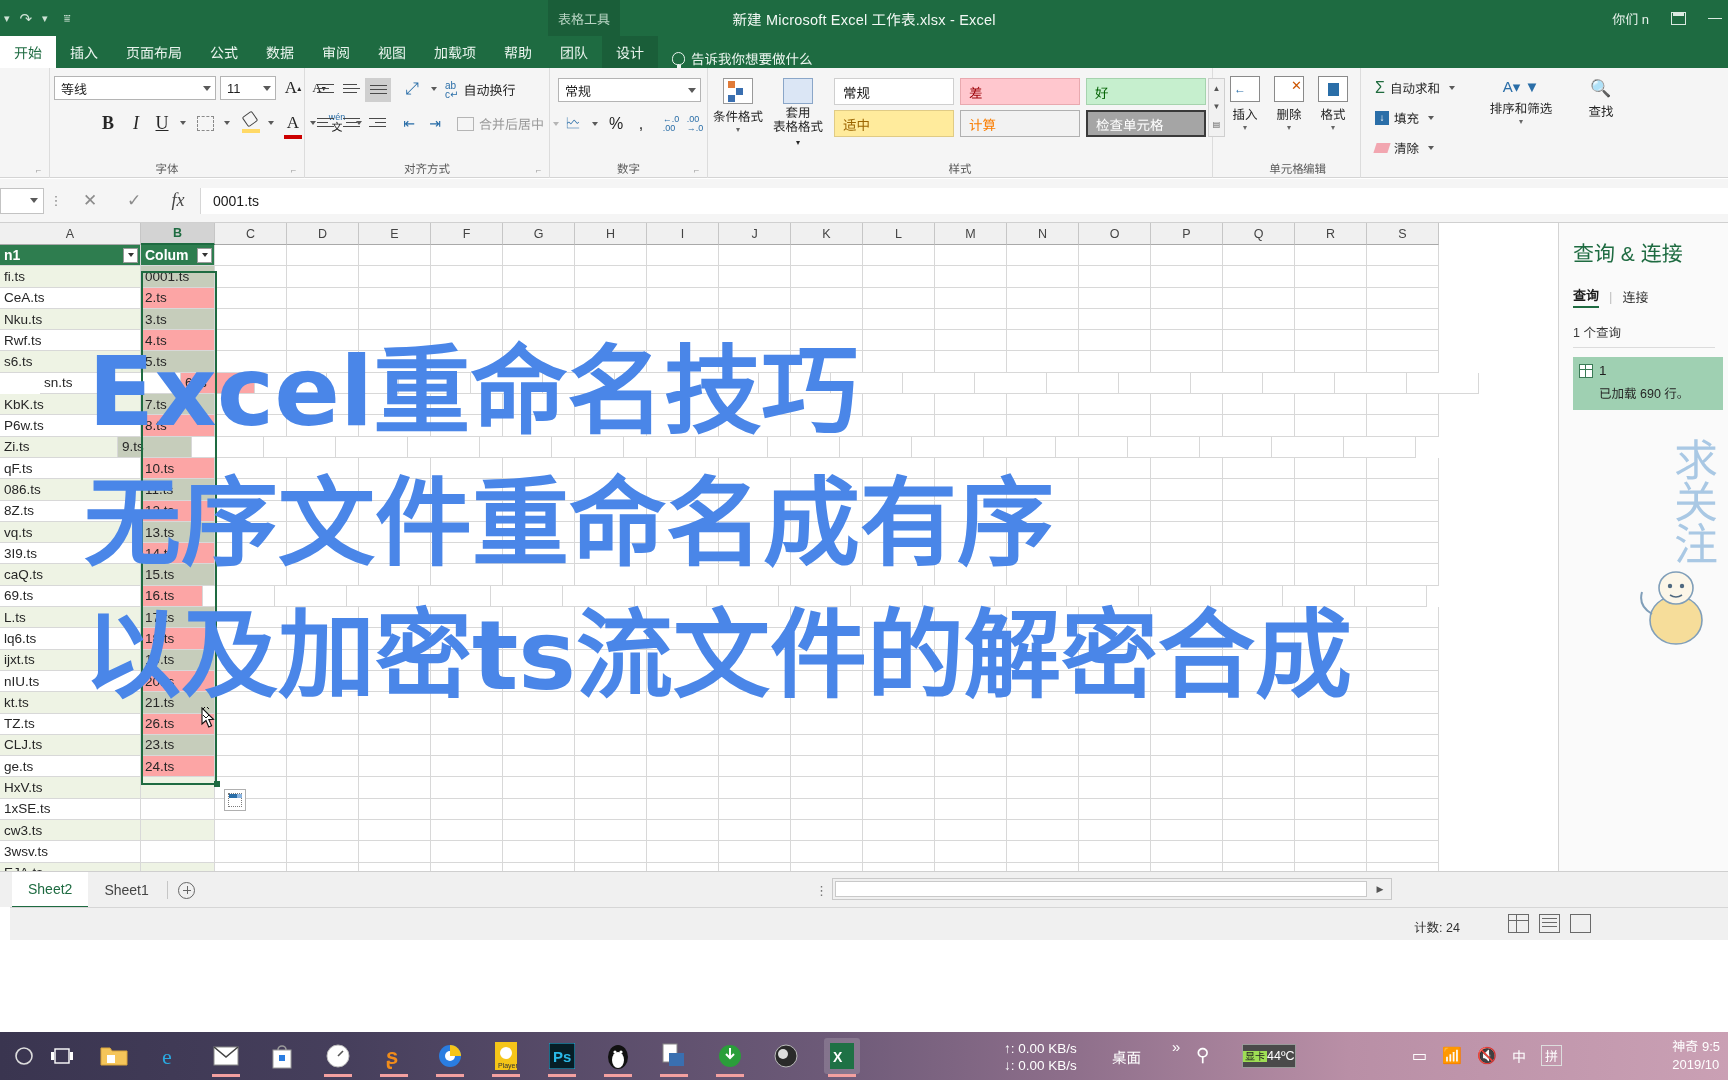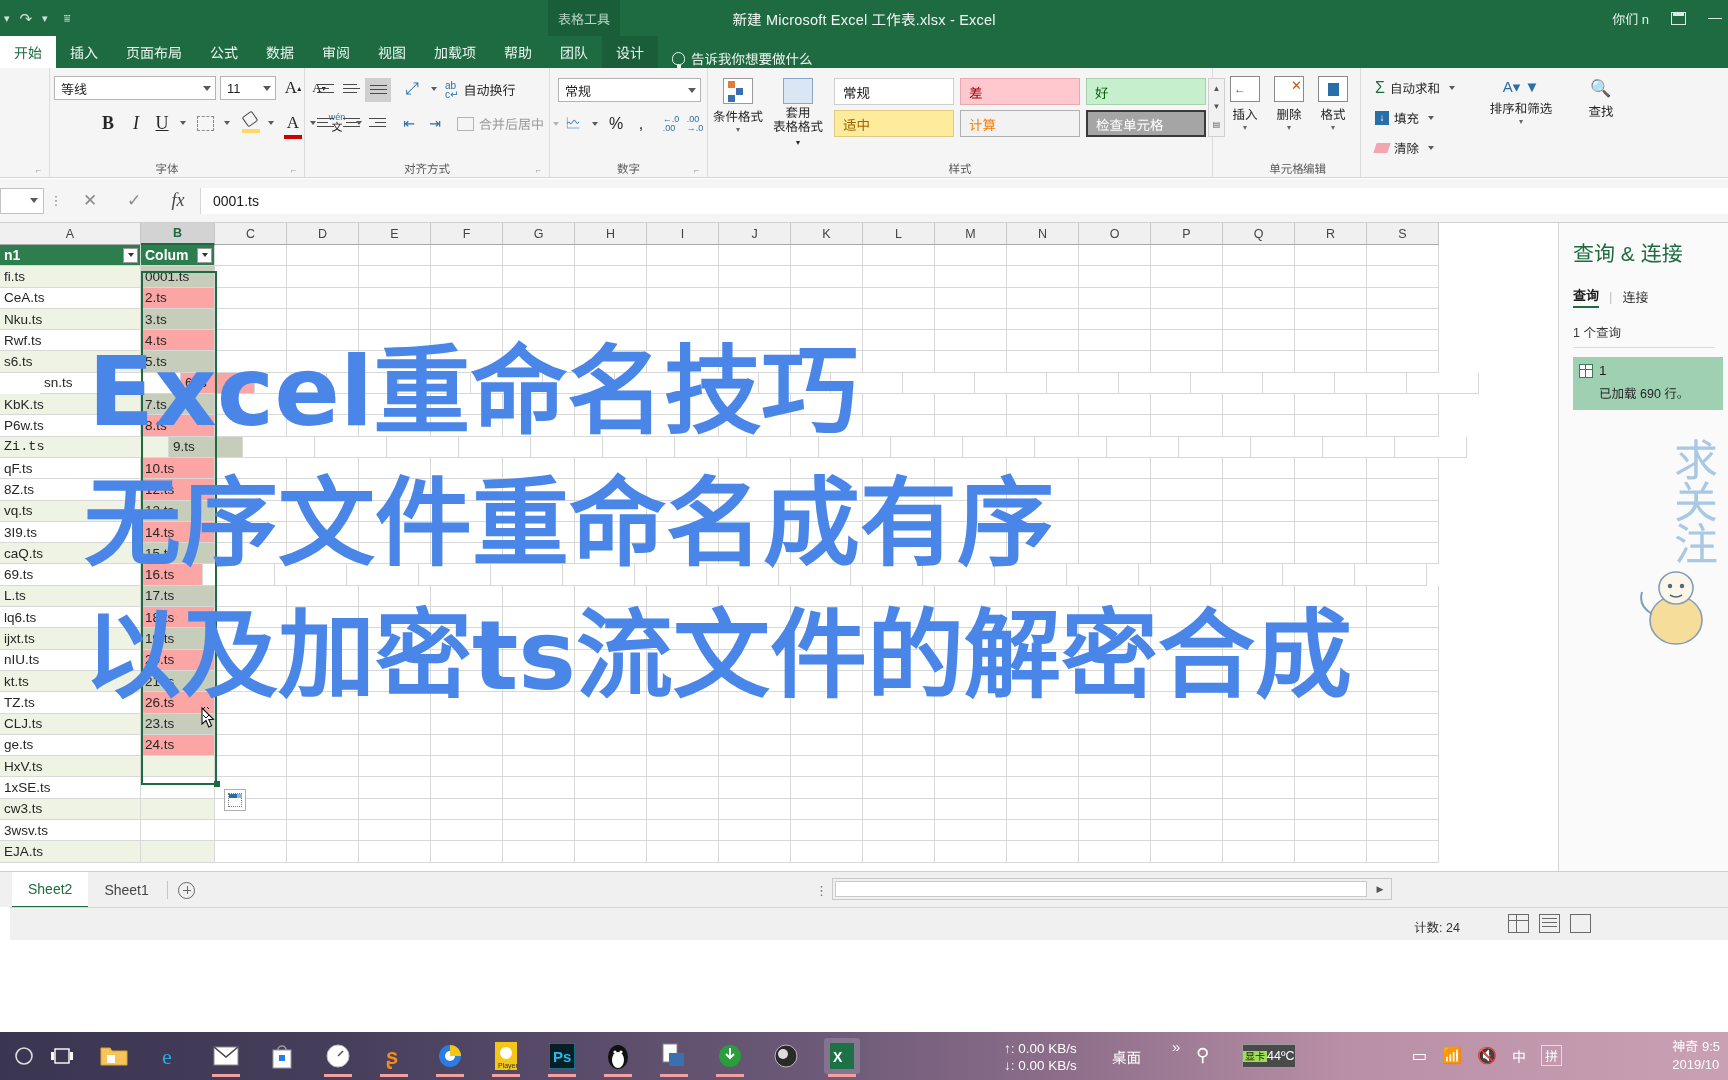--- a/index.html
+++ b/index.html
@@ -752,21 +752,21 @@
           <div class="cell" style="width: 72px;"></div>
           <div class="cell" style="width: 72px;"></div>
           <div class="cell" style="width: 72px;"></div>
           <div class="cell" style="width: 72px;"></div>
           <div class="cell" style="width: 72px;"></div>
           <div class="cell" style="width: 72px;"></div>
           <div class="cell" style="width: 72px;"></div>
           <div class="cell" style="width: 72px;"></div>
         </div>
         <div class="row">
-          <div class="cell band-a" style="width: 169px; font-family: Liberation Mono, monospace;">Zi.ts</div>
+          <div class="cell band-a" style="width: 118px;">Zi.ts</div>
           <div class="cell selcol" style="width: 74px;">9.ts</div>
           <div class="cell" style="width: 72px;"></div>
           <div class="cell" style="width: 72px;"></div>
           <div class="cell" style="width: 72px;"></div>
           <div class="cell" style="width: 72px;"></div>
           <div class="cell" style="width: 72px;"></div>
           <div class="cell" style="width: 72px;"></div>
           <div class="cell" style="width: 72px;"></div>
           <div class="cell" style="width: 72px;"></div>
           <div class="cell" style="width: 72px;"></div>
@@ -775,20 +775,41 @@
           <div class="cell" style="width: 72px;"></div>
           <div class="cell" style="width: 72px;"></div>
           <div class="cell" style="width: 72px;"></div>
           <div class="cell" style="width: 72px;"></div>
           <div class="cell" style="width: 72px;"></div>
           <div class="cell" style="width: 72px;"></div>
         </div>
         <div class="row">
           <div class="cell band-b" style="width: 141px;">qF.ts</div>
           <div class="cell selcol alt" style="width: 74px;">10.ts</div>
+          <div class="cell" style="width: 72px;"></div>
+          <div class="cell" style="width: 72px;"></div>
+          <div class="cell" style="width: 72px;"></div>
+          <div class="cell" style="width: 72px;"></div>
+          <div class="cell" style="width: 72px;"></div>
+          <div class="cell" style="width: 72px;"></div>
+          <div class="cell" style="width: 72px;"></div>
+          <div class="cell" style="width: 72px;"></div>
+          <div class="cell" style="width: 72px;"></div>
+          <div class="cell" style="width: 72px;"></div>
+          <div class="cell" style="width: 72px;"></div>
+          <div class="cell" style="width: 72px;"></div>
+          <div class="cell" style="width: 72px;"></div>
+          <div class="cell" style="width: 72px;"></div>
+          <div class="cell" style="width: 72px;"></div>
+          <div class="cell" style="width: 72px;"></div>
+          <div class="cell" style="width: 72px;"></div>
+        </div>
+        <div class="row">
+          <div class="cell band-a" style="width: 141px;">086.ts</div>
+          <div class="cell selcol" style="width: 74px;">11.ts</div>
           <div class="cell" style="width: 72px;"></div>
           <div class="cell" style="width: 72px;"></div>
           <div class="cell" style="width: 72px;"></div>
           <div class="cell" style="width: 72px;"></div>
           <div class="cell" style="width: 72px;"></div>
           <div class="cell" style="width: 72px;"></div>
           <div class="cell" style="width: 72px;"></div>
           <div class="cell" style="width: 72px;"></div>
           <div class="cell" style="width: 72px;"></div>
           <div class="cell" style="width: 72px;"></div>

